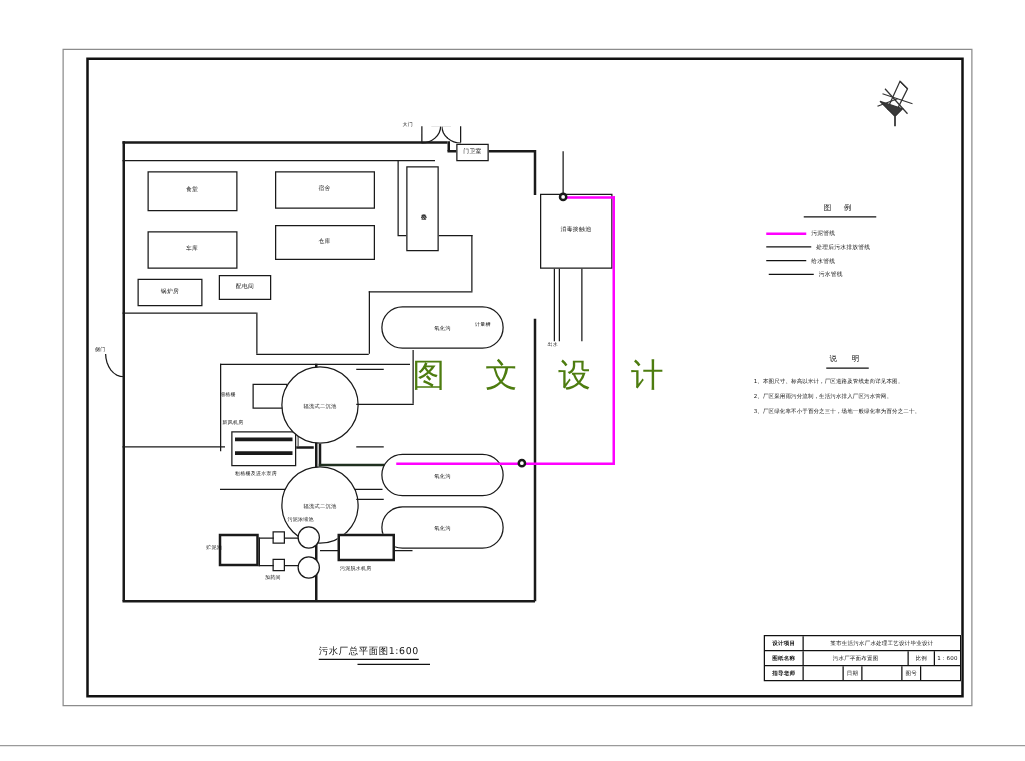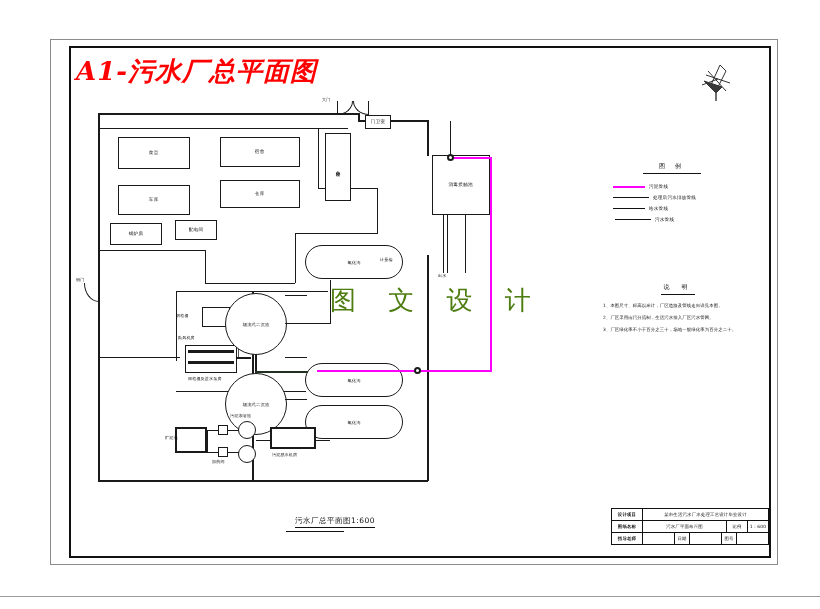--- a/index.html
+++ b/index.html
@@ -55,21 +55,21 @@
   
   .hatchbox{position:absolute;border:1px solid #1a1a1a;background:#fff;box-sizing:border-box;}
   .hatchbox i{position:absolute;left:2px;right:2px;height:3px;background:#1a1a1a;display:block;}
 
   
   .gate-leaf{position:absolute;border:1px solid #1a1a1a;border-radius:0 0 100% 0;
              border-top:none;border-left:none;background:transparent;}
   .gate-leaf.flip{border-radius:0 0 0 100%;border-right:none;border-left:1px solid #1a1a1a;}
 
   
-  #plan-caption{position:absolute;left:255px;top:508px;width:120px;text-align:right;}
+  #plan-caption{position:absolute;left:255px;top:508px;width:120px;text-align:left;}
   #plan-caption .cap-txt{font-size:7.5px;color:#111;letter-spacing:.5px;
       border-bottom:1px solid #111;padding-bottom:1px;display:inline-block;}
   #plan-caption .cap-rule{width:58px;height:1px;background:#111;margin:3px auto 0;}
 
   
   #watermark{position:absolute;left:330px;top:283px;font-size:26px;color:#4d7c0f;
              font-family:"DejaVu Serif","Liberation Serif",serif;letter-spacing:12px;
              white-space:nowrap;}
 
   
@@ -109,21 +109,20 @@
   .tb-n{width:14px;flex:0 0 14px;}
 </style>
 </head>
 <body>
 
 <div id="viewport">
 
   <div id="sheet-outer"></div>
   <div id="sheet-inner"></div>
 
-  <div id="dwg-title">A1-污水厂总平面图</div>
 
   <div id="siteplan">
 
     <div class="ln h2" style="left:18px;top:18px;width:250px;"></div>
     <div class="ln v2" style="left:18px;top:18px;height:368px;"></div>
     <div class="ln h2" style="left:18px;top:385px;width:330px;"></div>
     <div class="ln v2" style="left:347px;top:160px;height:226px;"></div>
     <div class="ln h2" style="left:268px;top:18px;width:10px;"></div>
     <div class="ln v2" style="left:278px;top:18px;height:8px;"></div>
     <div class="ln h2" style="left:278px;top:25px;width:70px;"></div>

